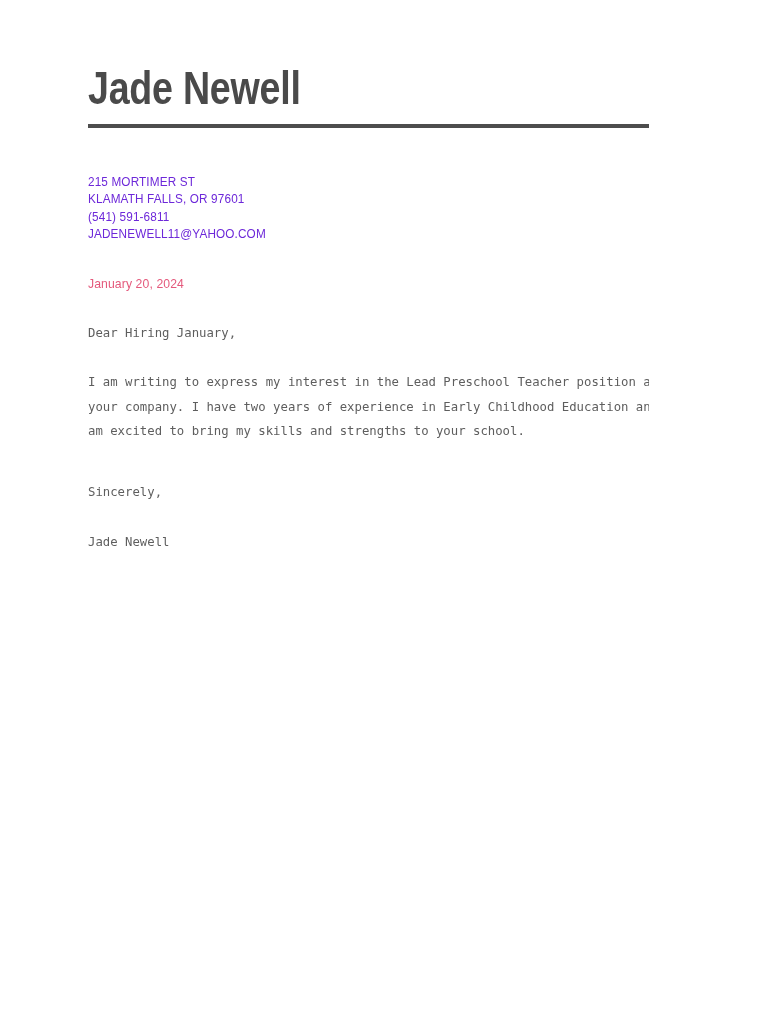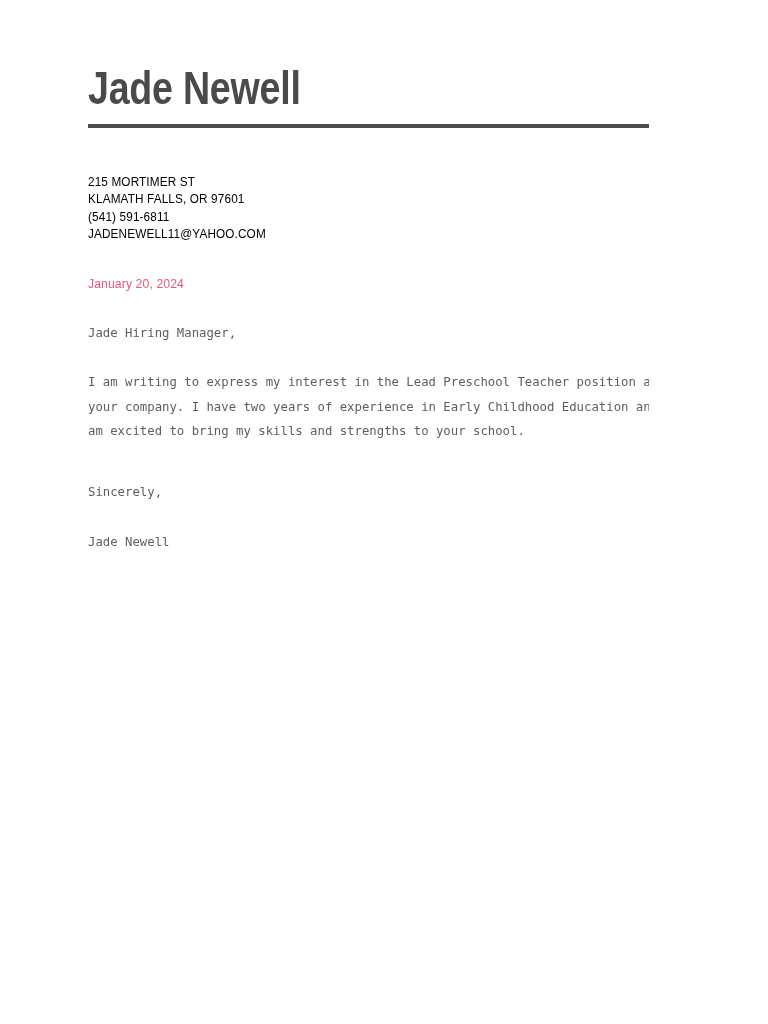--- a/index.html
+++ b/index.html
@@ -52,21 +52,21 @@
     height: 4px;
     background: #4d4d4d;
   }
 
   
   .contact-block {
     margin-top: 46px;
     font-family: "Liberation Sans", sans-serif;
     font-size: 12.5px;
     line-height: 17.4px;
-    color: #000000;
+    color: #6d28d9;
     letter-spacing: 0.15px;
   }
   .contact-line {
     transform: scaleX(0.94);
     transform-origin: left center;
     white-space: nowrap;
   }
 
   
   .date-line {
@@ -118,21 +118,21 @@
     <div class="contact-block">
       <div class="contact-line">215 MORTIMER ST</div>
       <div class="contact-line">KLAMATH FALLS, OR 97601</div>
       <div class="contact-line">(541) 591-6811</div>
       <div class="contact-line">JADENEWELL11@YAHOO.COM</div>
     </div>
 
     <div class="date-line">January 20, 2024</div>
 
     <div class="body-block">
-      <p class="salutation">Jade Hiring Manager,</p>
+      <p class="salutation">Dear Hiring January,</p>
 
       <p class="paragraph">I am writing to express my interest in the Lead Preschool Teacher position at your company. I have two years of experience in Early Childhood Education and I am excited to bring my skills and strengths to your school.</p>
 
 
 
       <p class="closing">Sincerely,</p>
 
       <p class="signature-name">Jade Newell</p>
     </div>
 

